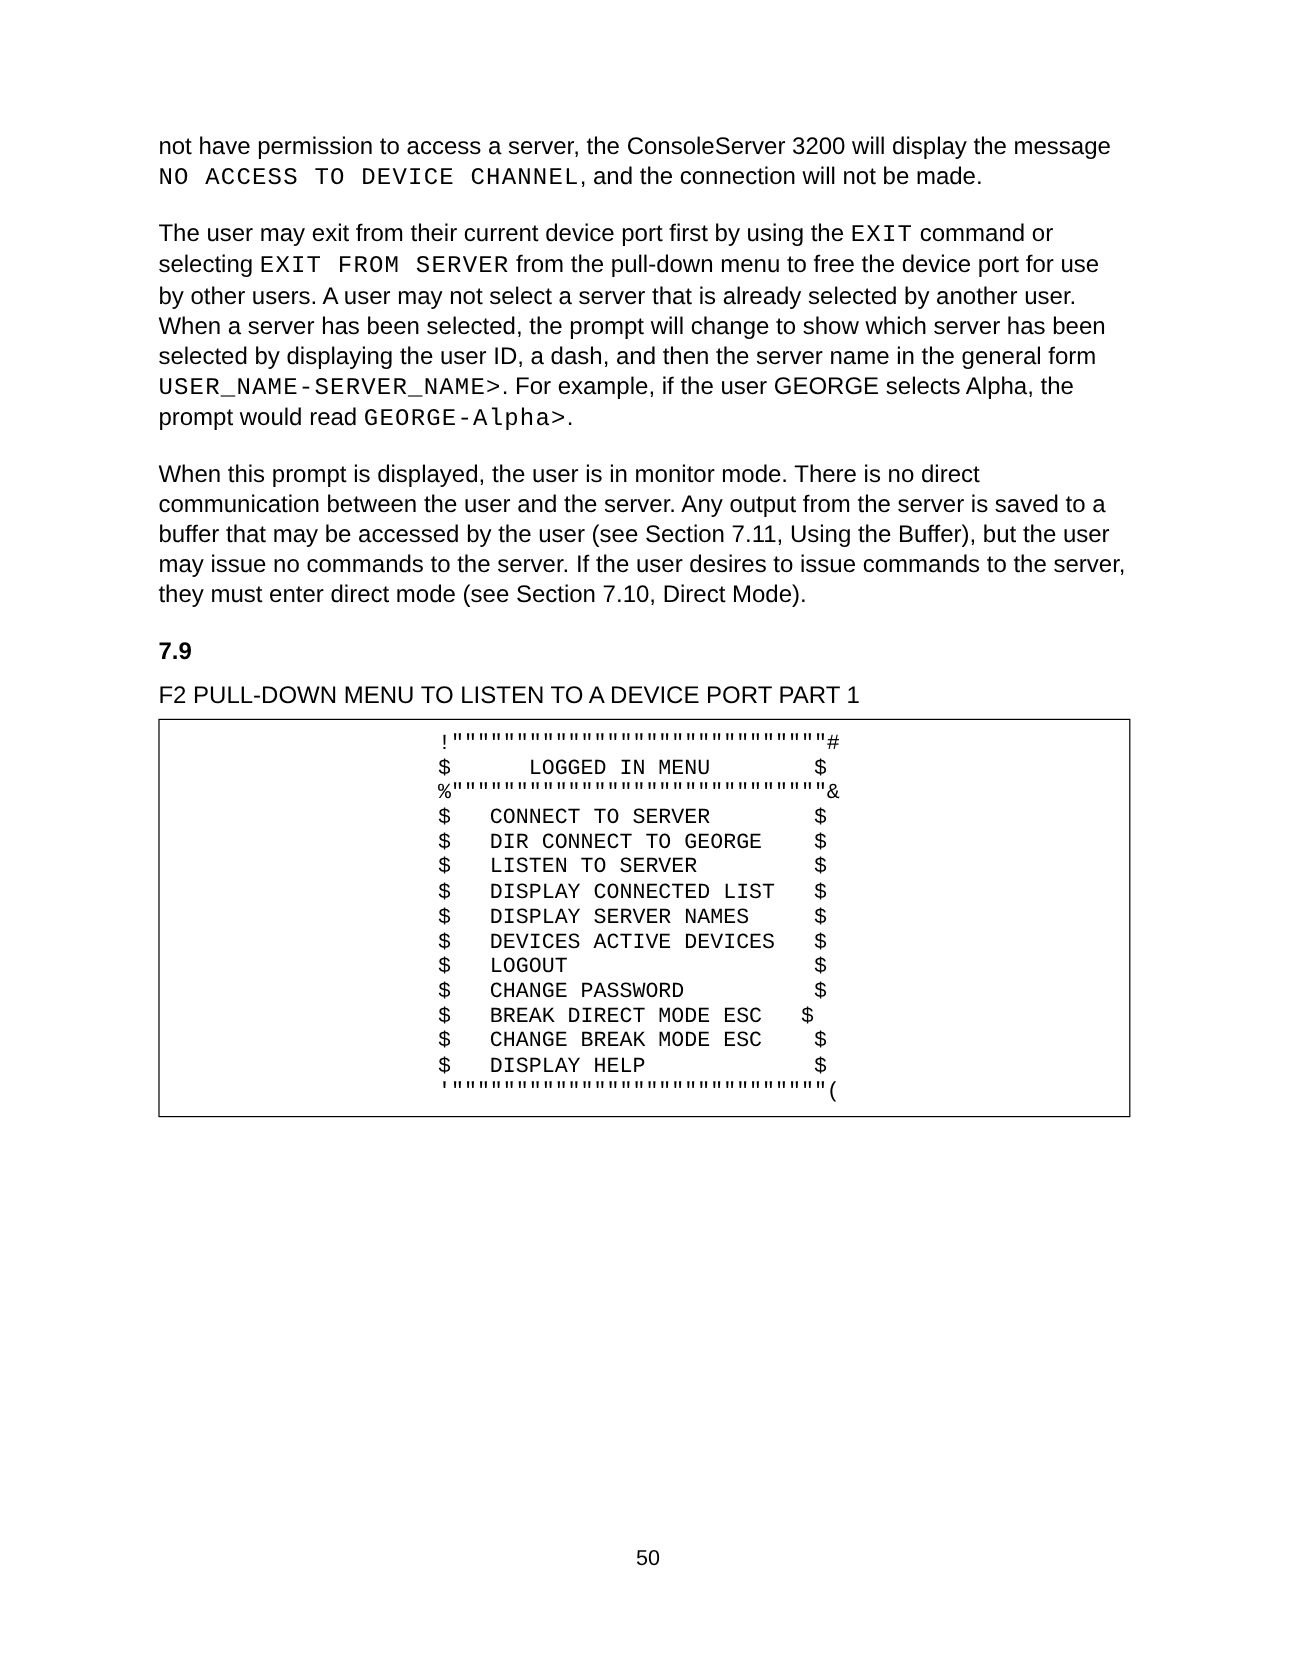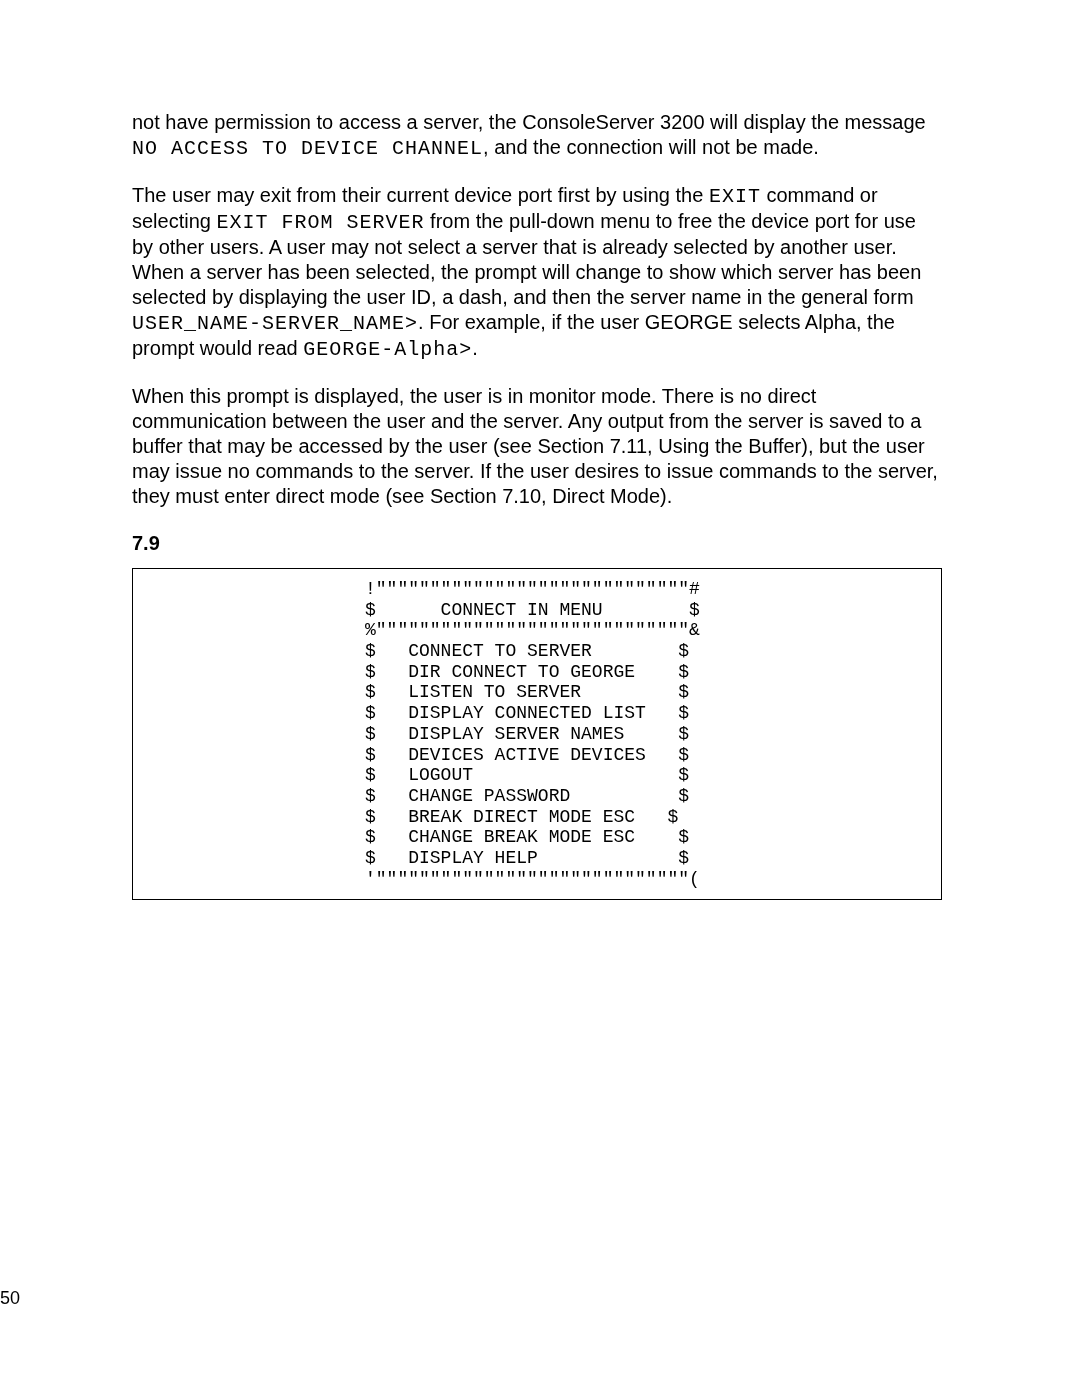--- a/index.html
+++ b/index.html
@@ -48,21 +48,21 @@
     margin: 0;
     padding-left: 232px;
     font-size: 18px;
     line-height: 1.15;
   }
   .page-num {
     position: absolute;
     bottom: 88px;
     left: 0;
     width: 1080px;
-    text-align: left;
+    text-align: center;
     font-size: 18px;
   }
 </style>
 </head>
 <body>
 
 <div class="page">
 
   <p class="para">
     <span>not have permission to access a server, the ConsoleServer 3200 will display the message </span><span class="mono">NO ACCESS TO DEVICE CHANNEL</span><span>, and the connection will not be made.</span>
@@ -74,24 +74,25 @@
 
   <p class="para">
     <span>When this prompt is displayed, the user is in monitor mode.  There is no direct communication between the user and the server.  Any output from the server is saved to a buffer that may be accessed by the user (see Section 7.11, Using the Buffer), but the user may issue no commands to the server.  If the user desires to issue commands to the server, they must enter direct mode (see Section 7.10, Direct Mode).</span>
   </p>
 
 
   <div class="section-row">
     <span class="section-num">7.9</span>
   </div>
 
+  <p class="figure-title">F2 PULL-DOWN MENU TO LISTEN TO A DEVICE PORT PART 1</p>
 
   <div class="menu-box">
     <pre class="menu-pre"><span>!"""""""""""""""""""""""""""""#</span>
-<span>$      CONNECT IN MENU        $</span>
+<span>$      LOGGED IN MENU        $</span>
 <span>%"""""""""""""""""""""""""""""&amp;</span>
 <span>$   CONNECT TO SERVER        $</span>
 <span>$   DIR CONNECT TO GEORGE    $</span>
 <span>$   LISTEN TO SERVER         $</span>
 <span>$   DISPLAY CONNECTED LIST   $</span>
 <span>$   DISPLAY SERVER NAMES     $</span>
 <span>$   DEVICES ACTIVE DEVICES   $</span>
 <span>$   LOGOUT                   $</span>
 <span>$   CHANGE PASSWORD          $</span>
 <span>$   BREAK DIRECT MODE ESC   $</span>

